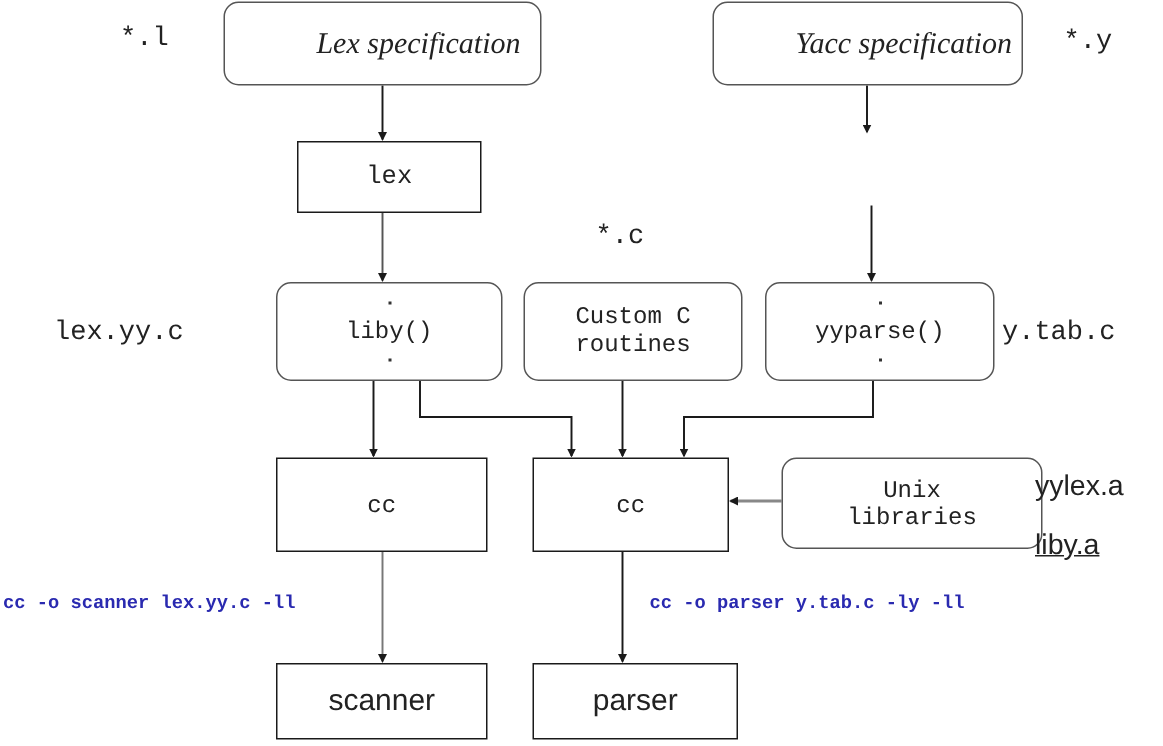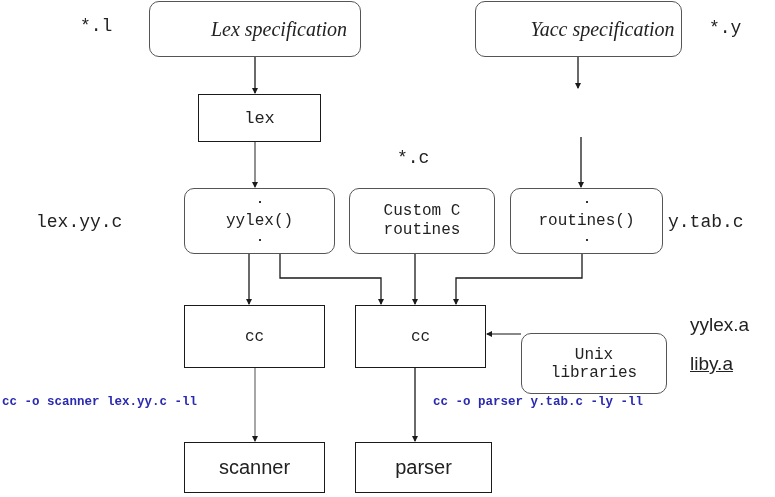--- a/index.html
+++ b/index.html
@@ -53,43 +53,43 @@
 
   <div class="box mono" style="left:198px; top:94px; width:123px; height:48px; font-size:17px;">
     <span>lex</span>
   </div>
 
   <span class="label mono" style="left:397px; top:148px; font-size:18px;">*.c</span>
 
   <span class="label mono" style="left:36px; top:212px; font-size:18px;">lex.yy.c</span>
   <div class="box rounded mono fn-text" style="left:184px; top:188px; width:151px; height:66px;">
     <span class="dot" style="top:12px;"></span>
-    <span>yylex()</span>
+    <span>liby()</span>
     <span class="dot" style="bottom:12px;"></span>
   </div>
 
   <div class="box rounded mono" style="left:349px; top:188px; width:146px; height:66px; font-size:16px; flex-direction:column; line-height:19px;">
     <span>Custom C</span>
     <span>routines</span>
   </div>
 
   <div class="box rounded mono fn-text" style="left:510px; top:188px; width:153px; height:66px;">
     <span class="dot" style="top:12px;"></span>
-    <span>routines()</span>
+    <span>yyparse()</span>
     <span class="dot" style="bottom:12px;"></span>
   </div>
   <span class="label mono" style="left:668px; top:212px; font-size:18px;">y.tab.c</span>
 
   <div class="box mono" style="left:184px; top:305px; width:141px; height:63px; font-size:16px;">
     <span>cc</span>
   </div>
   <div class="box mono" style="left:355px; top:305px; width:131px; height:63px; font-size:16px;">
     <span>cc</span>
   </div>
-  <div class="box rounded mono" style="left:521px; top:305px; width:146px; height:61px; font-size:16px; flex-direction:column; line-height:18px;margin-top:28px;">
+  <div class="box rounded mono" style="left:521px; top:305px; width:174px; height:61px; font-size:16px; flex-direction:column; line-height:18px;">
     <span>Unix</span>
     <span>libraries</span>
   </div>
   <span class="label sans" style="left:690px; top:314px; font-size:19px;">yylex.a</span>
   <span class="label sans" style="left:690px; top:353px; font-size:19px;text-decoration:underline;">liby.a</span>
 
   <span class="cmd" style="left:433px; top:395px;">cc -o parser y.tab.c -ly -ll</span>
   <span class="cmd" style="left:2px; top:395px;">cc -o scanner lex.yy.c -ll</span>
 
   <div class="box sans" style="left:184px; top:442px; width:141px; height:51px; font-size:20px;">

